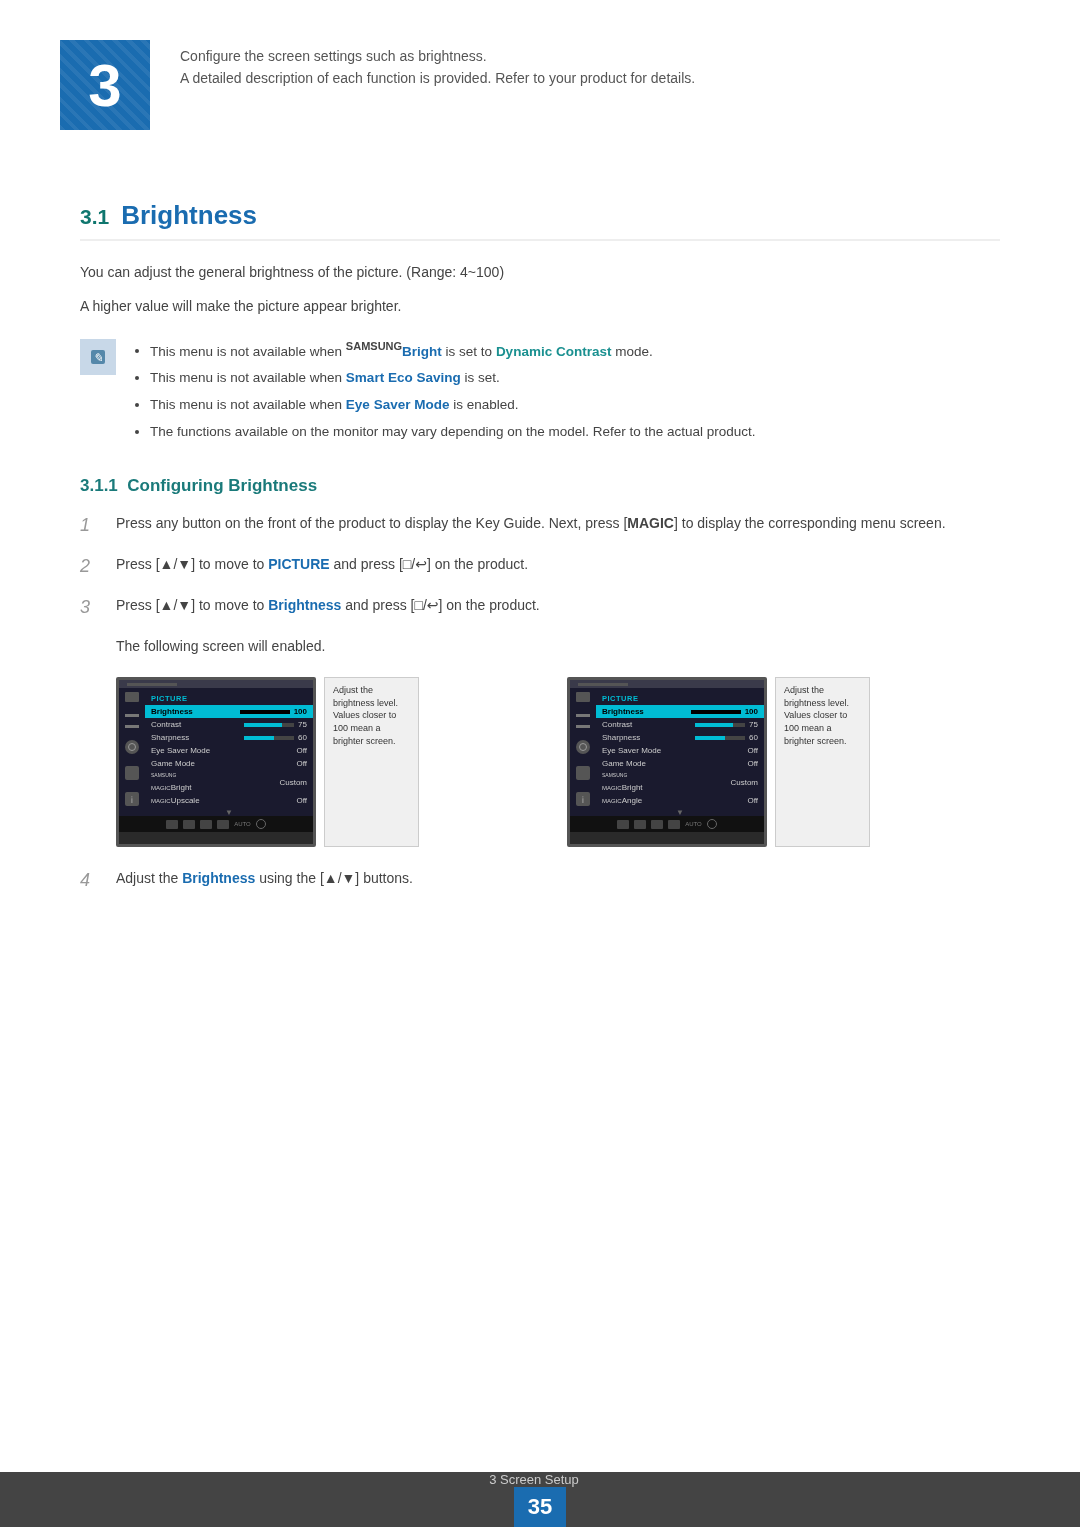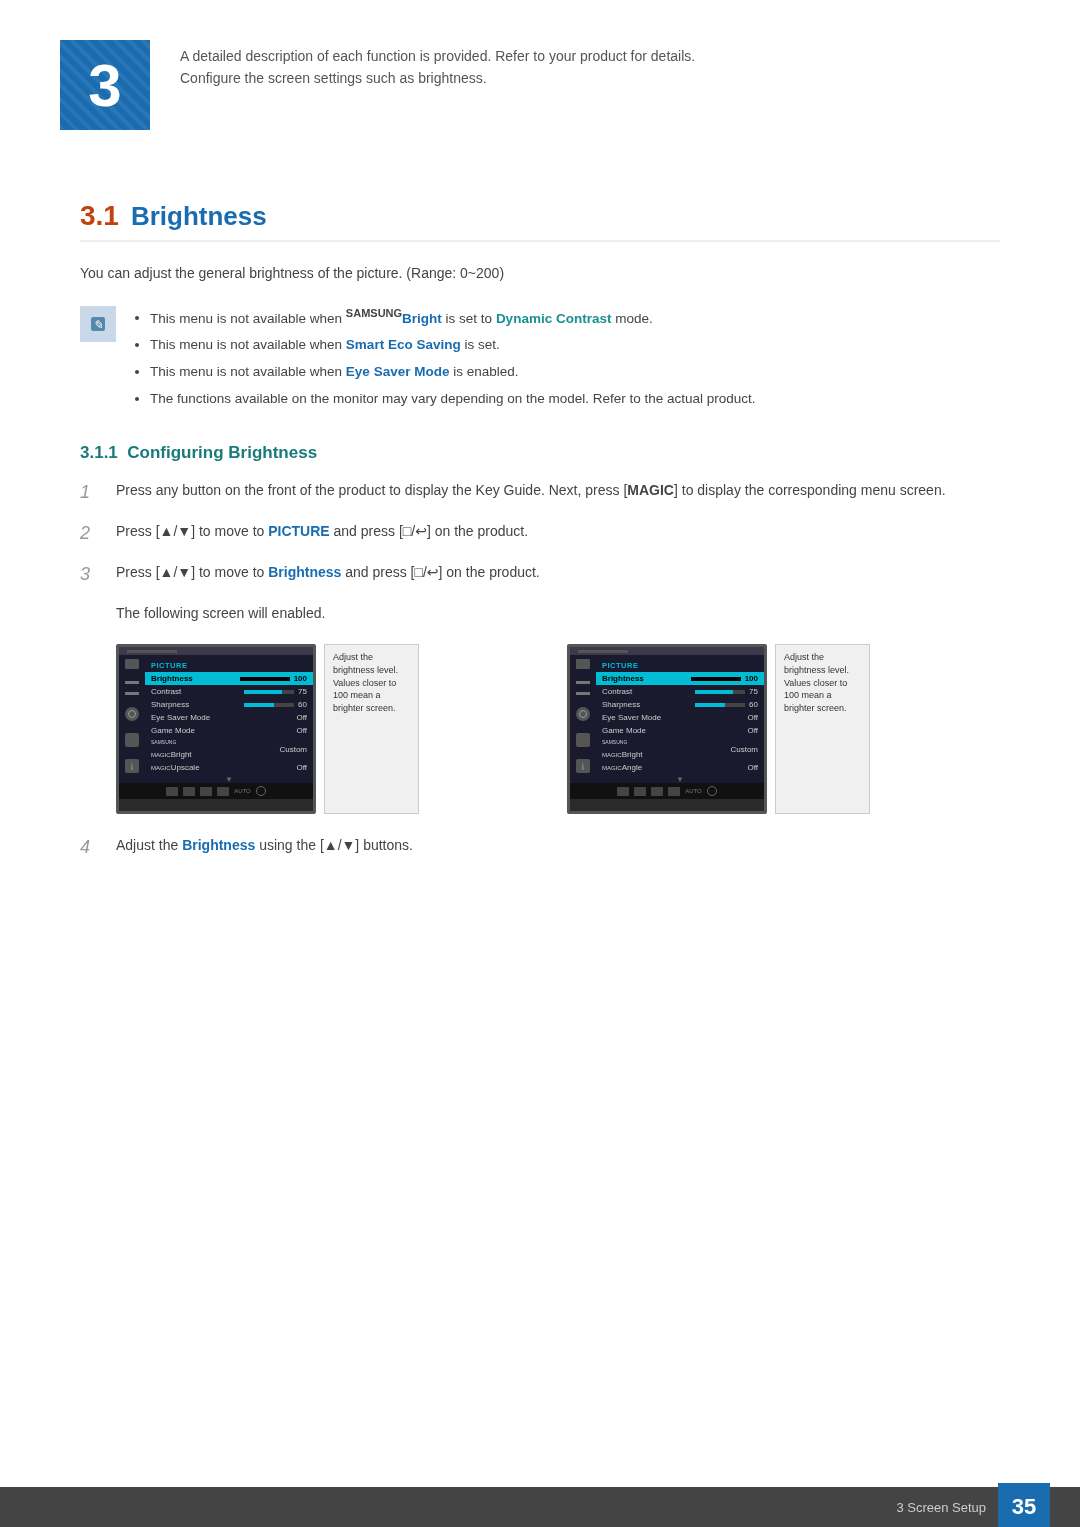--- a/index.html
+++ b/index.html
@@ -74,23 +74,23 @@
     
     .section-heading {
       display: flex;
       align-items: baseline;
       margin-top: 30px;
       margin-bottom: 20px;
       border-bottom: 2px solid #eee;
       padding-bottom: 8px;
     }
     .section-number {
-      font-size: 28px;
-      font-weight: bold;
-      color: #c2410c;
+      font-size: 21px;
+      font-weight: bold;
+      color: #0f766e;
       margin-right: 12px;
     }
     .section-title {
       font-size: 26px;
       font-weight: bold;
       color: #1a6cb0;
     }
 
     .section-intro {
       font-size: 14px;
@@ -206,26 +206,27 @@
       line-height: 1.4;
       flex-shrink: 0;
     }
 
     
     .page-footer {
       position: absolute;
       bottom: 0;
       left: 0;
       right: 0;
-      height: 40px;
+      height: 55px;
       background: #444;
       display: flex;
       align-items: center;
       justify-content: flex-end;
       padding: 0 30px;
+      flex-direction: column;
     }
     .footer-text {
       color: #ccc;
       font-size: 13px;
       margin-right: 12px;
     }
     .footer-page-num {
       background: #1a6cb0;
       color: white;
       font-size: 22px;
@@ -248,33 +249,34 @@
     }
   </style>
 </head>
 <body>
 
 <div class="chapter-header">
   <div class="chapter-number-box">
     <span class="chapter-number">3</span>
   </div>
   <div class="chapter-title-area">
+    <div class="chapter-desc">Configure the screen settings such as brightness.</div>
     <div class="chapter-desc">A detailed description of each function is provided. Refer to your product for details.</div>
-    <div class="chapter-desc">Configure the screen settings such as brightness.</div>
   </div>
 </div>
 
 <div class="content">
 
   <div class="section-heading">
     <span class="section-number">3.1</span>
     <span class="section-title">Brightness</span>
   </div>
 
-  <p class="section-intro">You can adjust the general brightness of the picture. (Range: 0~200)</p>
+  <p class="section-intro">You can adjust the general brightness of the picture. (Range: 4~100)</p>
+  <p class="section-intro">A higher value will make the picture appear brighter.</p>
 
   <div class="note-box">
     <div class="note-icon">
       <svg viewBox="0 0 20 20" fill="none">
         <rect x="3" y="3" width="14" height="14" rx="2" fill="#5588aa"></rect>
         <text x="10" y="15" text-anchor="middle" font-size="12" fill="white" font-style="italic">✎</text>
       </svg>
     </div>
     <ul class="note-list">
       <li>

